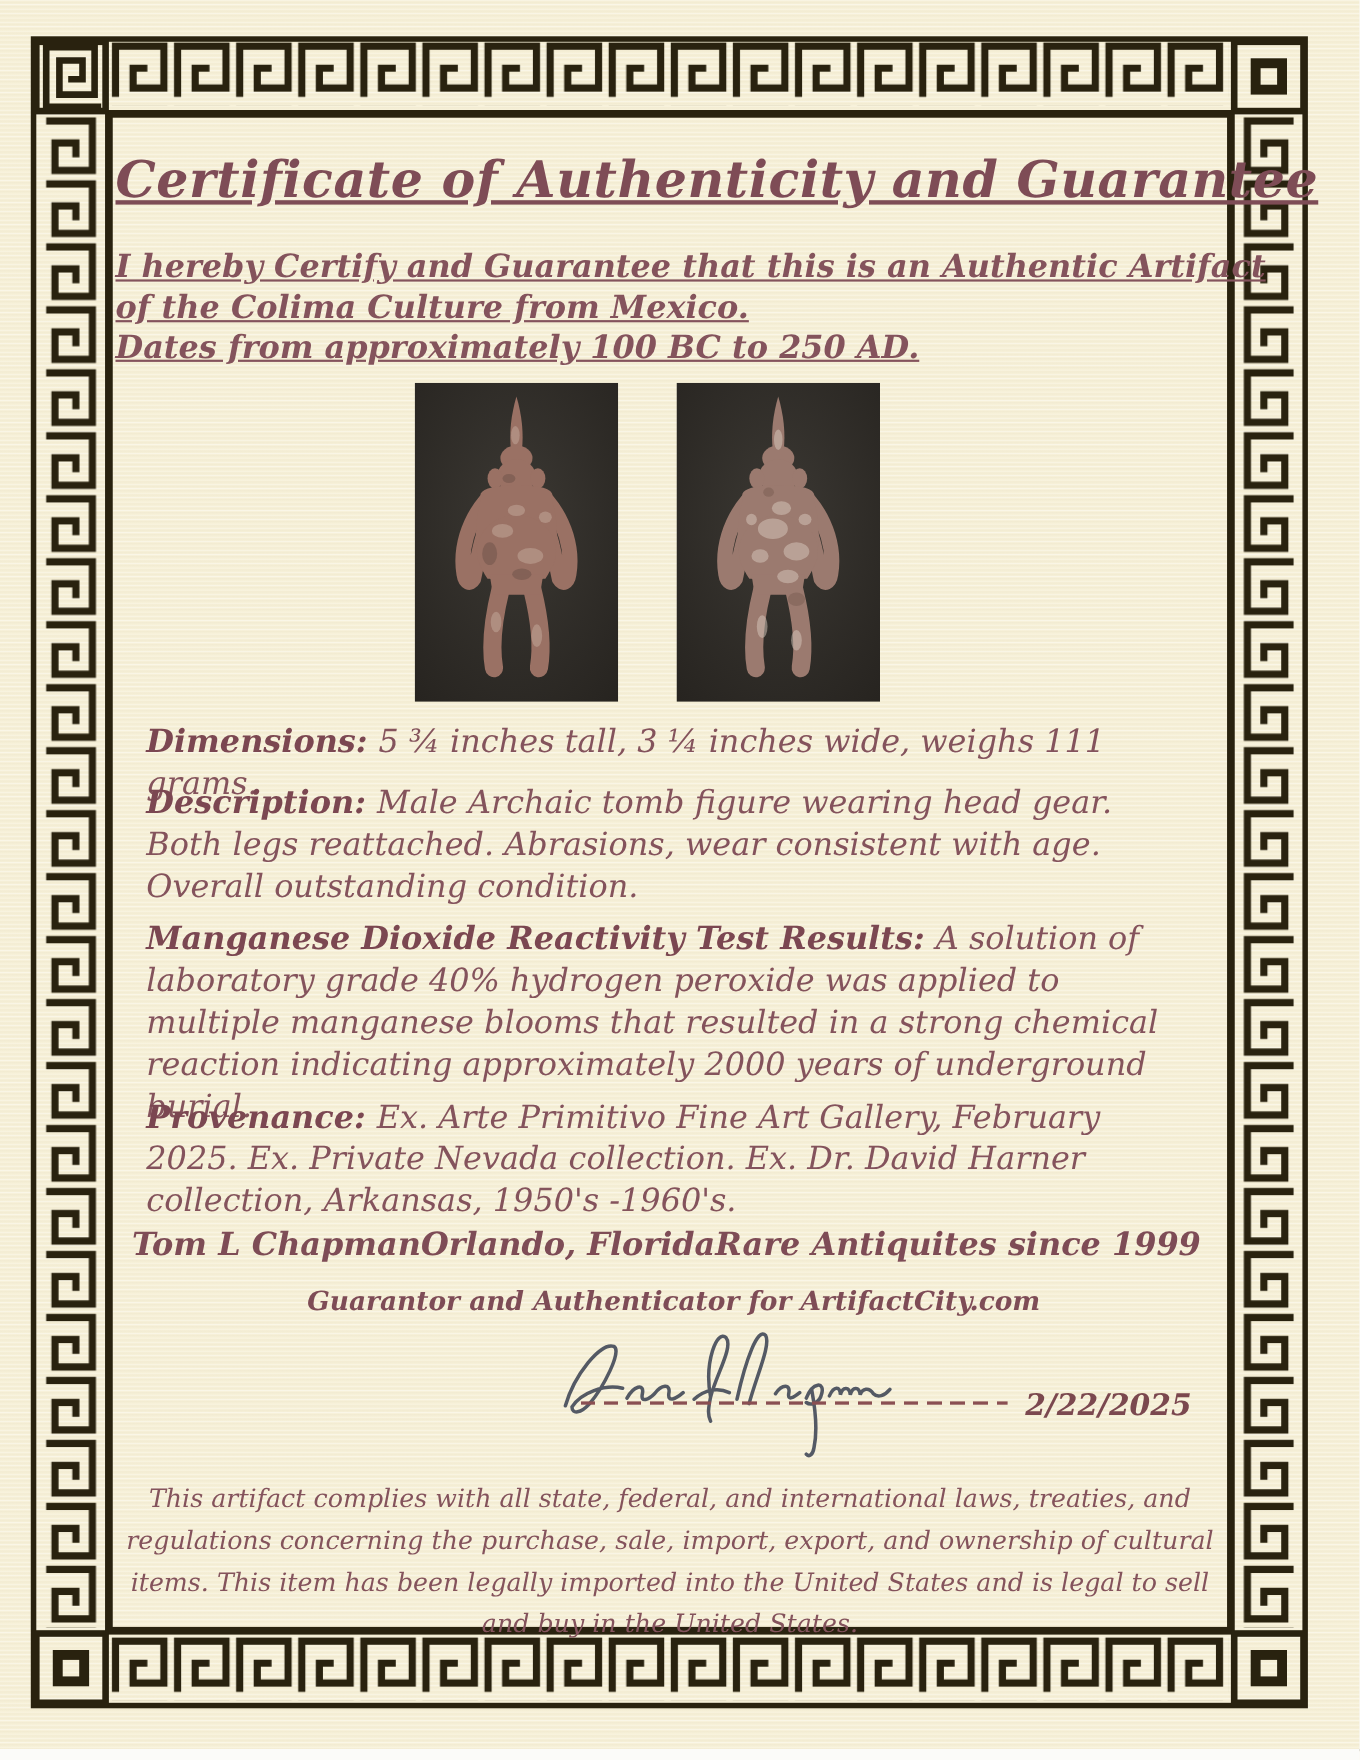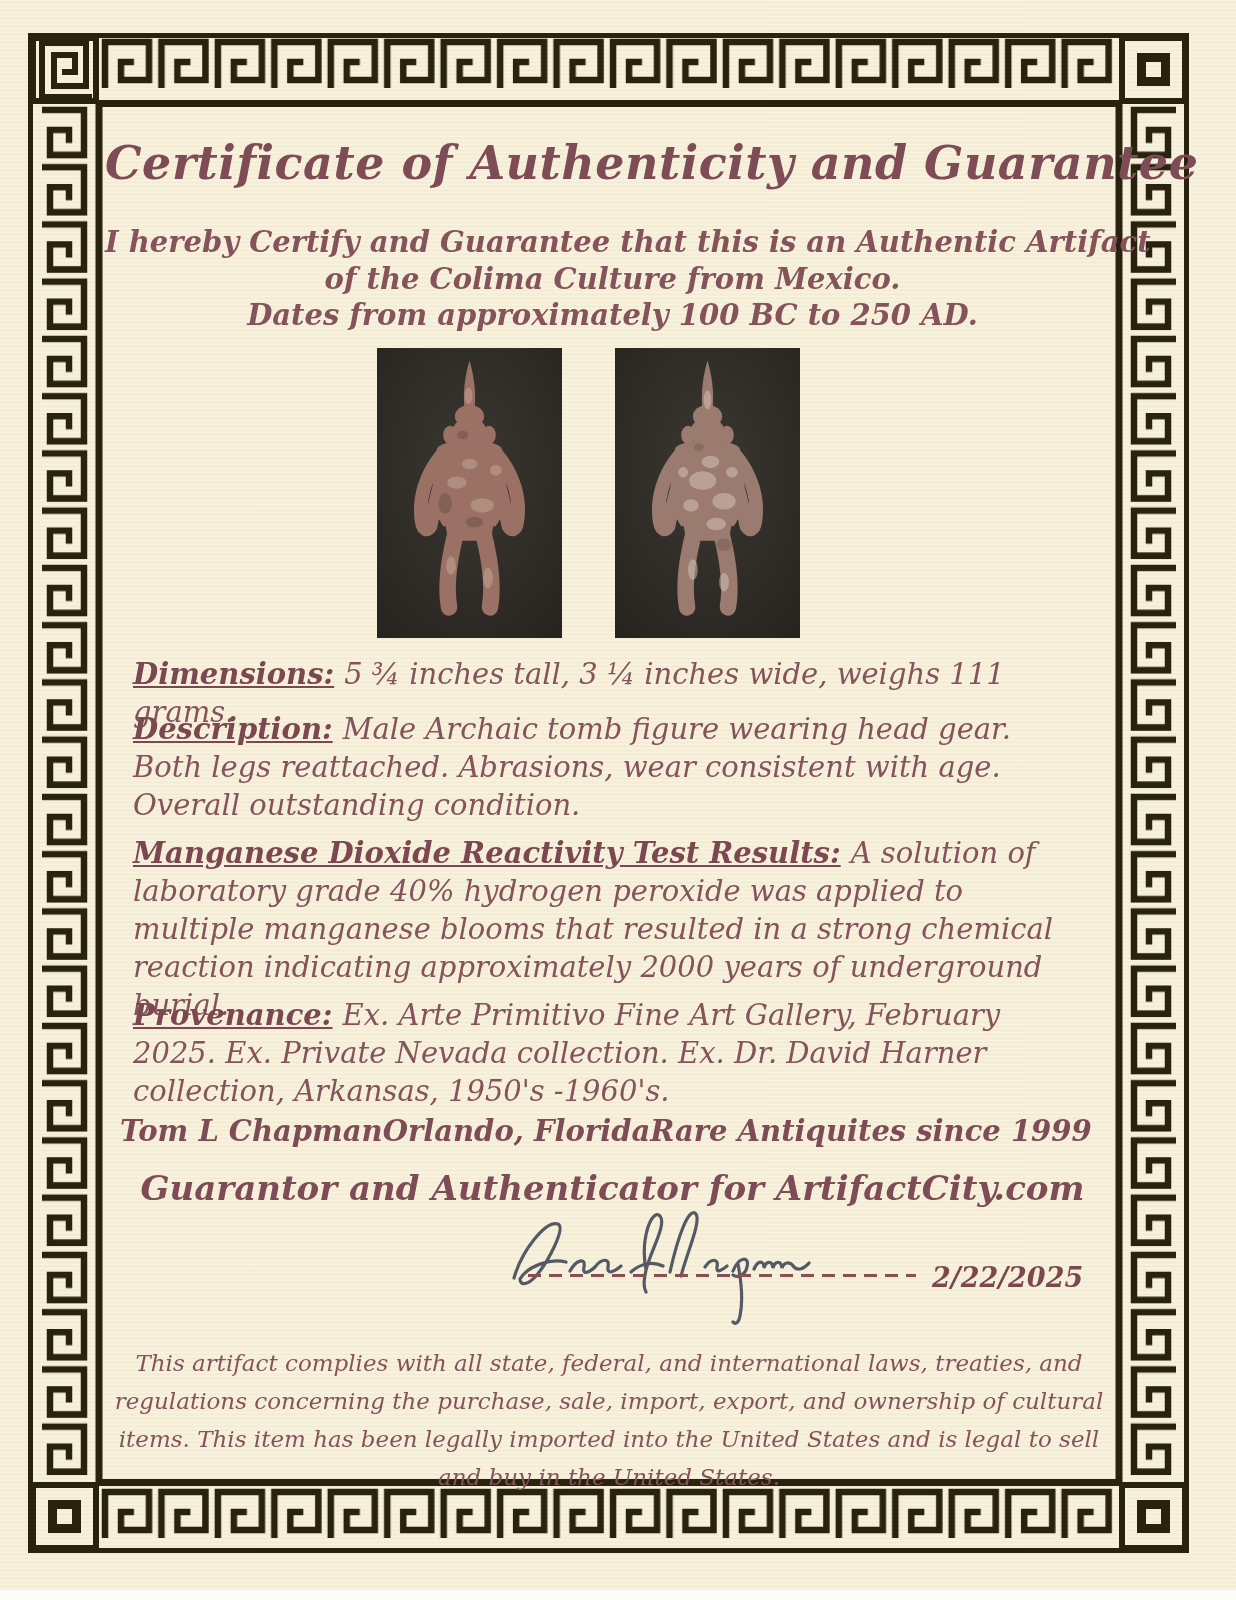--- a/index.html
+++ b/index.html
@@ -8,33 +8,33 @@
   .paper{position:absolute;left:0;top:0;width:1236px;height:1590px;
     background:#f7f1da;
     background-image:repeating-linear-gradient(180deg,
       rgba(255,255,255,.40) 0px, rgba(255,255,255,0) 1px,
       rgba(202,186,136,.10) 2px, rgba(255,255,255,0) 4px);
     border-bottom:2px solid #90908e;}
   .border-svg{position:absolute;left:0;top:0;pointer-events:none;}
   .abs{position:absolute;}
   .title{left:105px;right:116px;top:136px;text-align:center;
     font-size:46px;font-weight:bold;font-style:italic;color:#7e4c56;
-    white-space:nowrap;letter-spacing:.5px;}
-  .intro{left:105px;right:116px;top:224px;text-align:center;
+    white-space:nowrap;letter-spacing:.5px;text-decoration:underline;}
+  .intro{left:105px;right:116px;top:224px;
     font-size:29px;font-weight:bold;font-style:italic;color:#84535c;
-    line-height:36.5px;white-space:nowrap;}
+    line-height:36.5px;white-space:nowrap;text-decoration:underline;}
   .photo{position:absolute;display:block;}
   .sec{left:133px;width:940px;margin:0;font-size:29px;font-style:italic;
     color:#84535c;line-height:38px;}
-  .sec .lbl{font-weight:bold;color:#7b4751;margin-right:10px;text-decoration:underline;}
+  .sec .lbl{font-weight:bold;color:#7b4751;margin-right:10px;}
   .signers{left:120px;right:168px;top:1114px;display:flex;
     justify-content:space-between;font-size:29px;font-weight:bold;
     font-style:italic;color:#7e4c56;white-space:nowrap;}
   .guarantor{left:105px;right:116px;top:1168px;text-align:center;
-    font-size:34px;font-weight:bold;font-style:italic;color:#7e4c56;}
+    font-size:24px;font-weight:bold;font-style:italic;color:#7e4c56;}
   .sig-svg{position:absolute;left:500px;top:1186px;}
   .sig-line{left:528px;top:1274px;width:388px;height:3px;
     background:repeating-linear-gradient(90deg,#8a4f52 0 13px,rgba(0,0,0,0) 13px 21px);}
   .sig-date{left:932px;top:1262px;font-size:27px;font-weight:bold;
     font-style:italic;color:#7b484f;}
   .legal{left:105px;right:123px;top:1344px;text-align:center;
     font-size:23px;font-style:italic;font-weight:500;color:#84535c;
     line-height:38px;}
   .legal-inner{max-width:1020px;margin:0 auto;}
   .scan-bottom{left:0;right:0;top:1590px;height:10px;background:#fbfbf9;}

